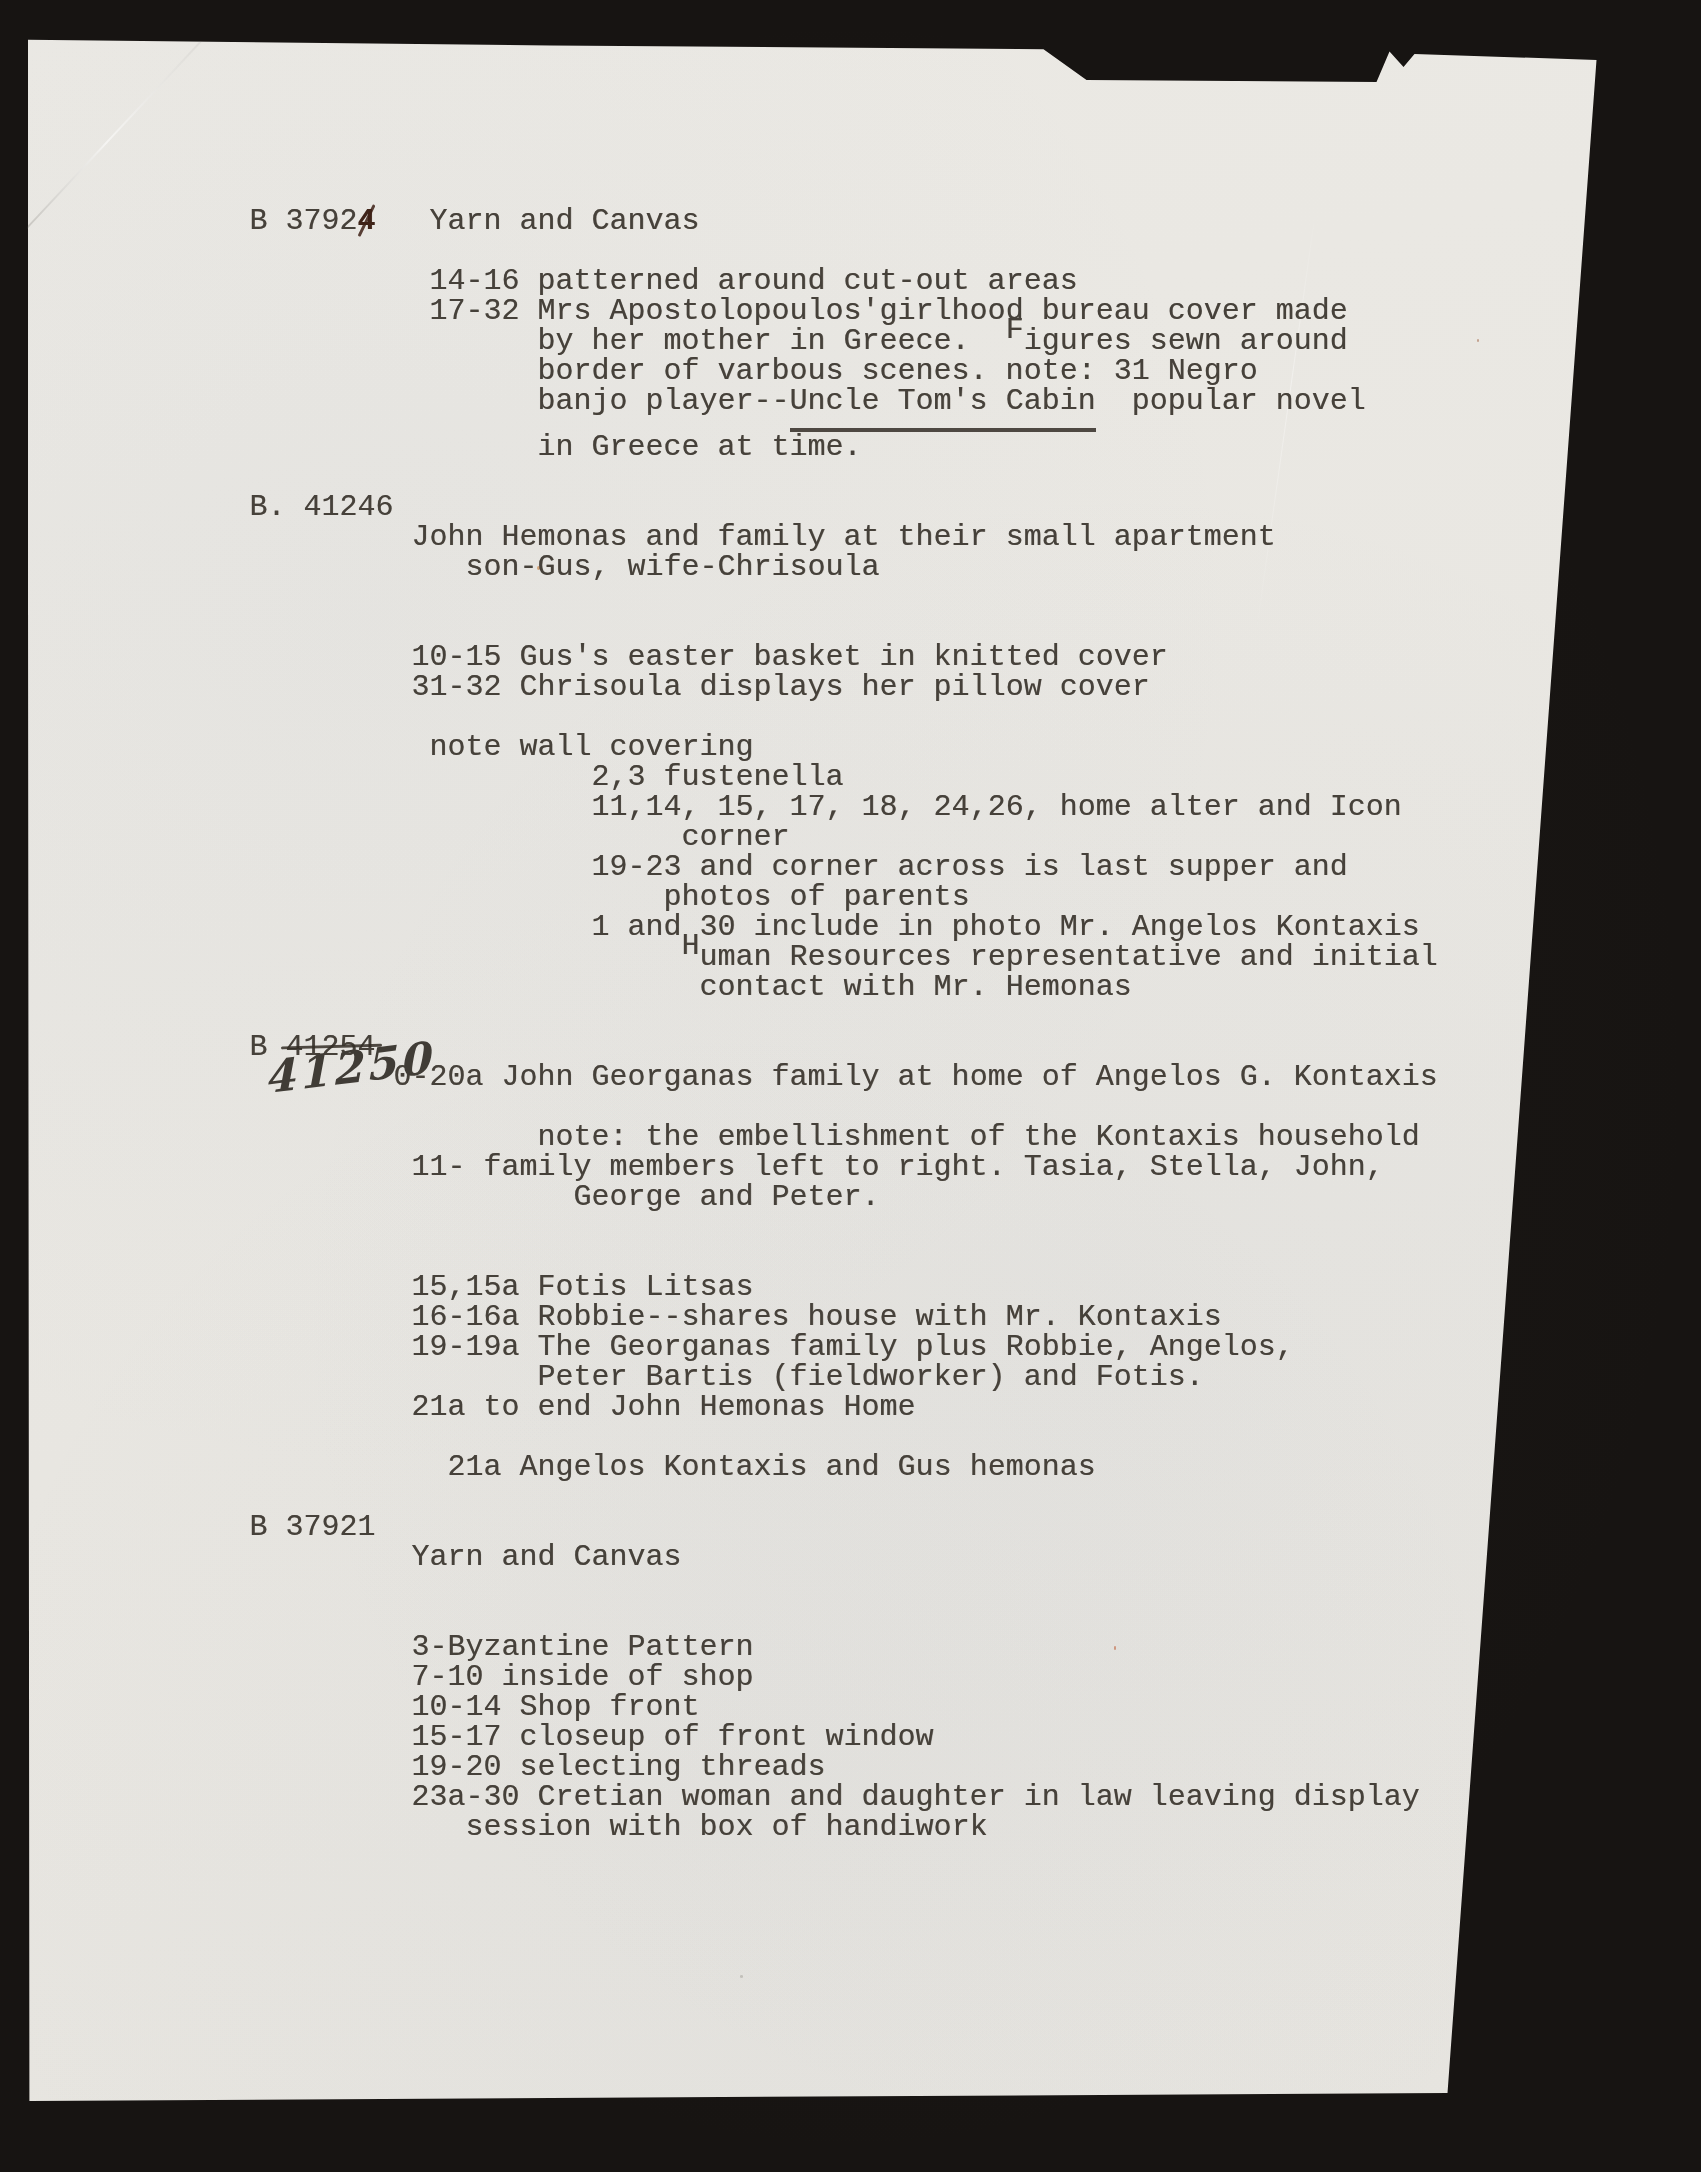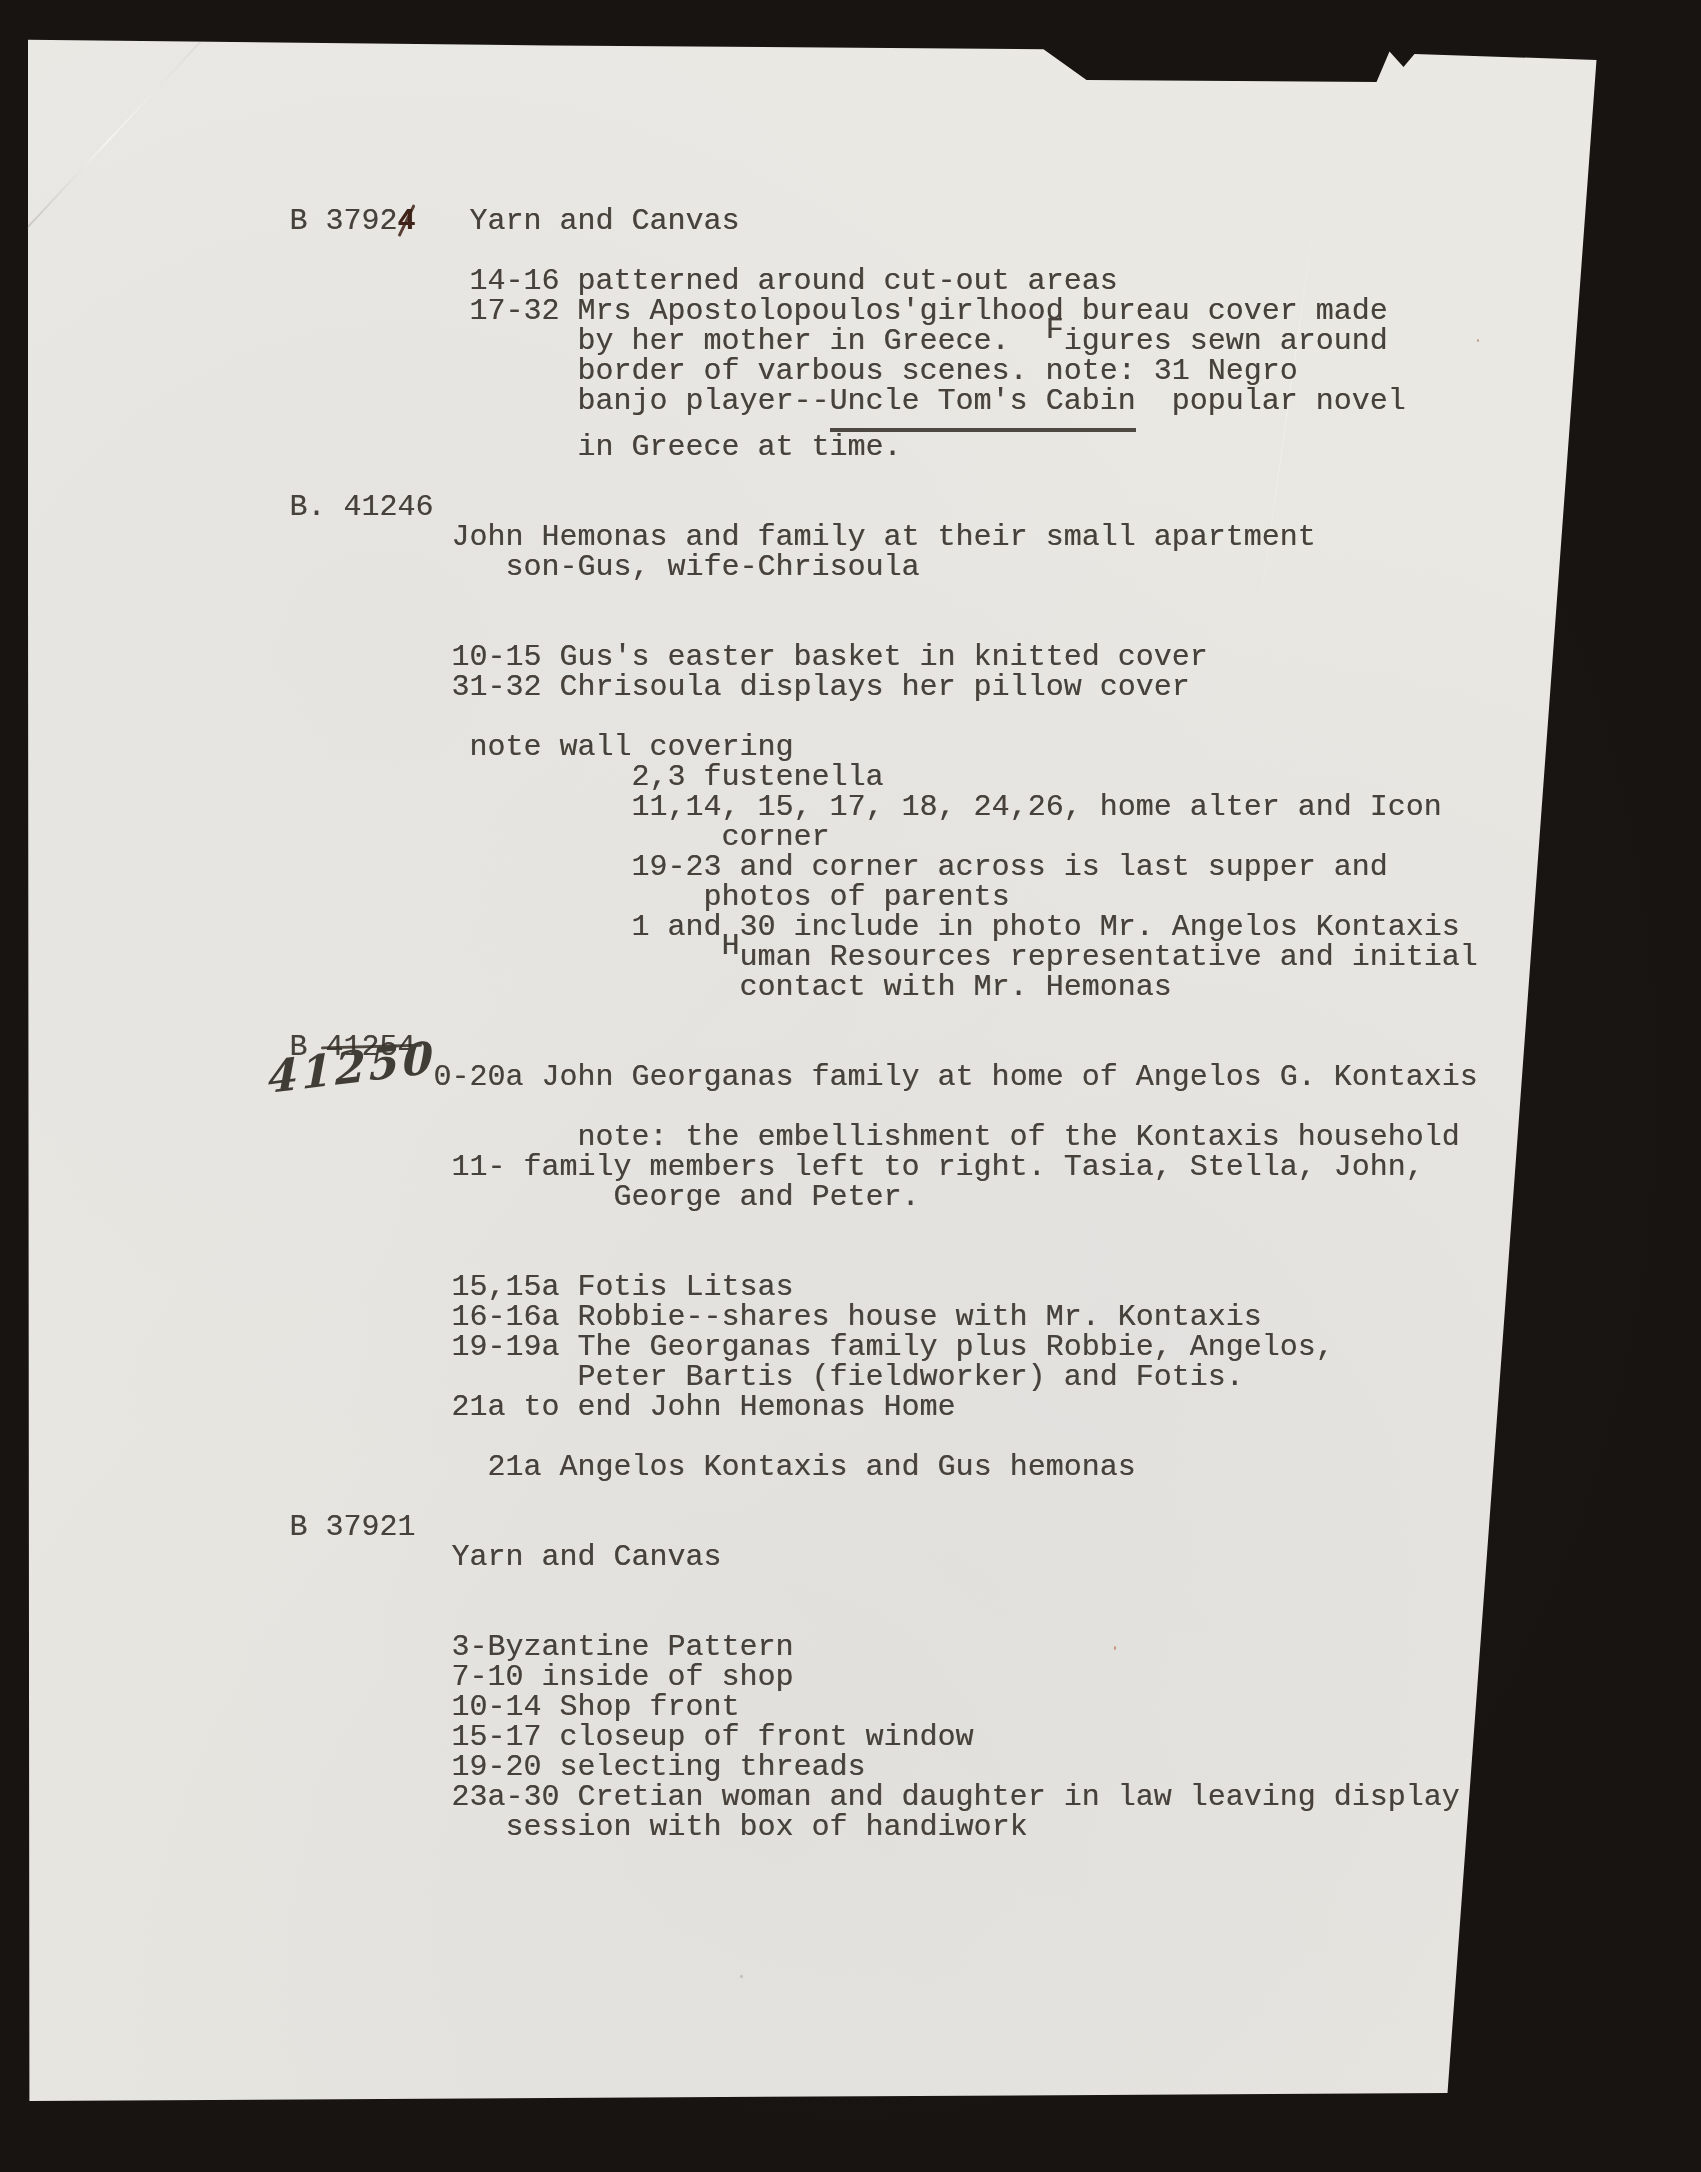--- a/index.html
+++ b/index.html
@@ -72,21 +72,21 @@
     position: absolute;
     left: 222px;
     top: 171px;
     font-family: "Liberation Mono", "DejaVu Sans Mono", monospace;
     font-size: 30px;
     line-height: 30px;
     white-space: pre;
     color: #46413a;
     text-shadow: 0.3px 0.3px 0.2px rgba(66,58,48,0.40), -0.2px 0 0.2px rgba(66,58,48,0.22);
   }
-  .line { min-height: 30px; margin-left: 40px; }
+  .line { min-height: 30px; }
   .seg { display: inline; }
 
   .sup {
     position: relative;
     top: -0.38em;
     display: inline-block;
   }
   .underline {
     display: inline-block;
     border-bottom: 4.3px solid rgba(56,50,43,0.88);

